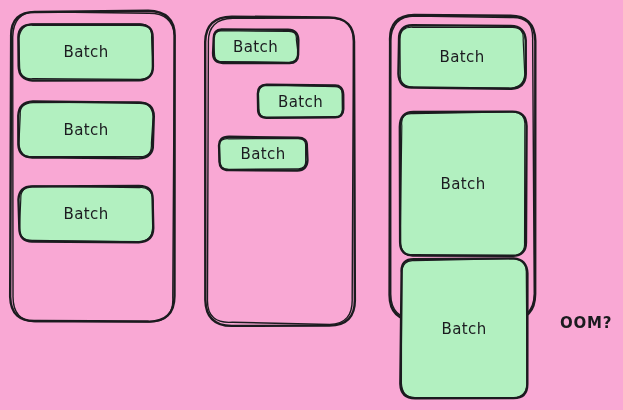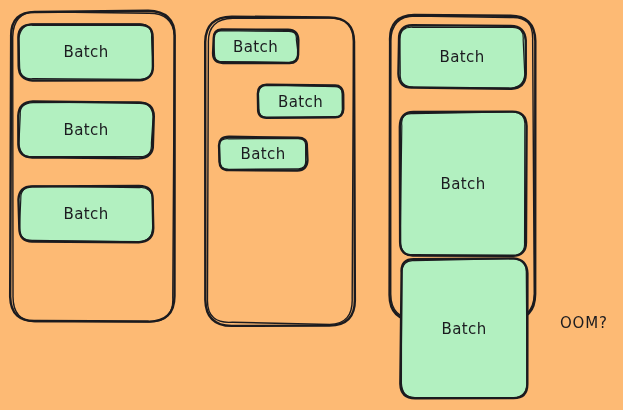--- a/index.html
+++ b/index.html
@@ -8,21 +8,21 @@
     padding: 0;
     background: #ffffff;
   }
   body {
     font-family: "DejaVu Sans", sans-serif;
   }
   #canvas {
     position: relative;
     width: 623px;
     height: 410px;
-    background: #fdba74;
+    background: #f9a8d4;
     overflow: hidden;
   }
   .sketch-layer {
     position: absolute;
     left: 0;
     top: 0;
     width: 623px;
     height: 410px;
   }
   .label-layer {
@@ -42,21 +42,21 @@
     font-family: "DejaVu Sans", sans-serif;
     font-size: 15px;
     letter-spacing: 0.4px;
     white-space: nowrap;
   }
   .note-label {
     position: absolute;
     color: #1b1b1f;
     font-family: "DejaVu Sans", sans-serif;
     font-size: 15px;
-    font-weight: 400;
+    font-weight: 700;
     letter-spacing: 0.8px;
     white-space: nowrap;
   }
 </style>
 </head>
 <body>
 
 <div id="canvas">
   <svg class="sketch-layer" id="sketch" viewBox="0 0 623 410" xmlns="http://www.w3.org/2000/svg">
       <path d="M 36.632108226045965 12.064308702060952 L 148.16164754768835 10.703665466373787 Q 175.34208157531918 11.525767867183312 174.67976536694914 36.96677055922337 L 174.4844408181496 295.97217999729327 Q 174.35073302784934 322.16479065747 148.02934413477777 321.56529053174893 L 37.14170888764784 320.9055615568068 Q 10.840734980516135 322.58505334491844 10.169693358801306 296.7574082829524 L 11.141530855838209 36.56716363574378 Q 10.630560048799962 11.076838480578736 36.632108226045965 12.064308702060952 Z" fill="none" stroke="#1b1b1f" stroke-width="2.4" stroke-linecap="round" stroke-linejoin="round"></path>

